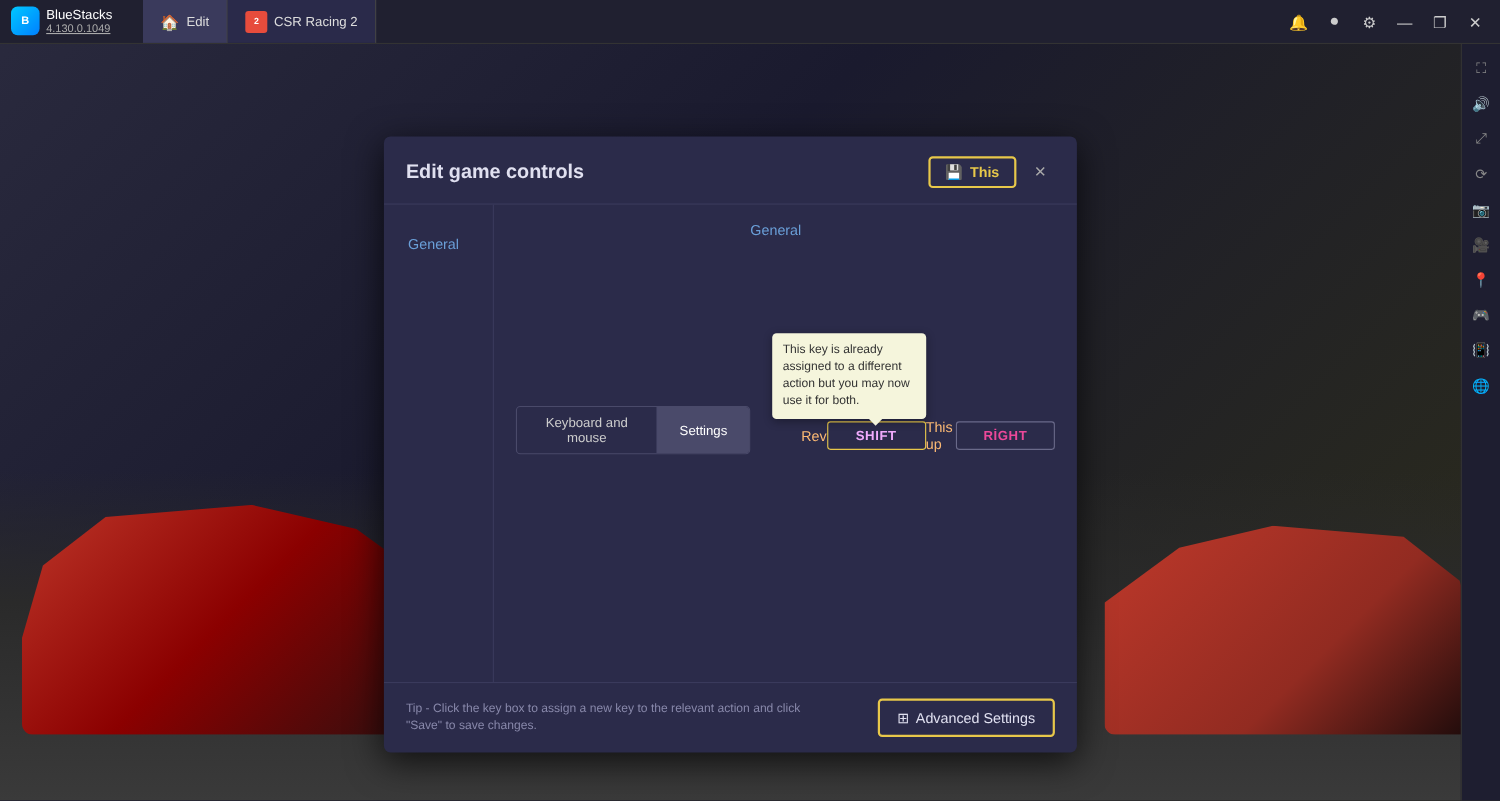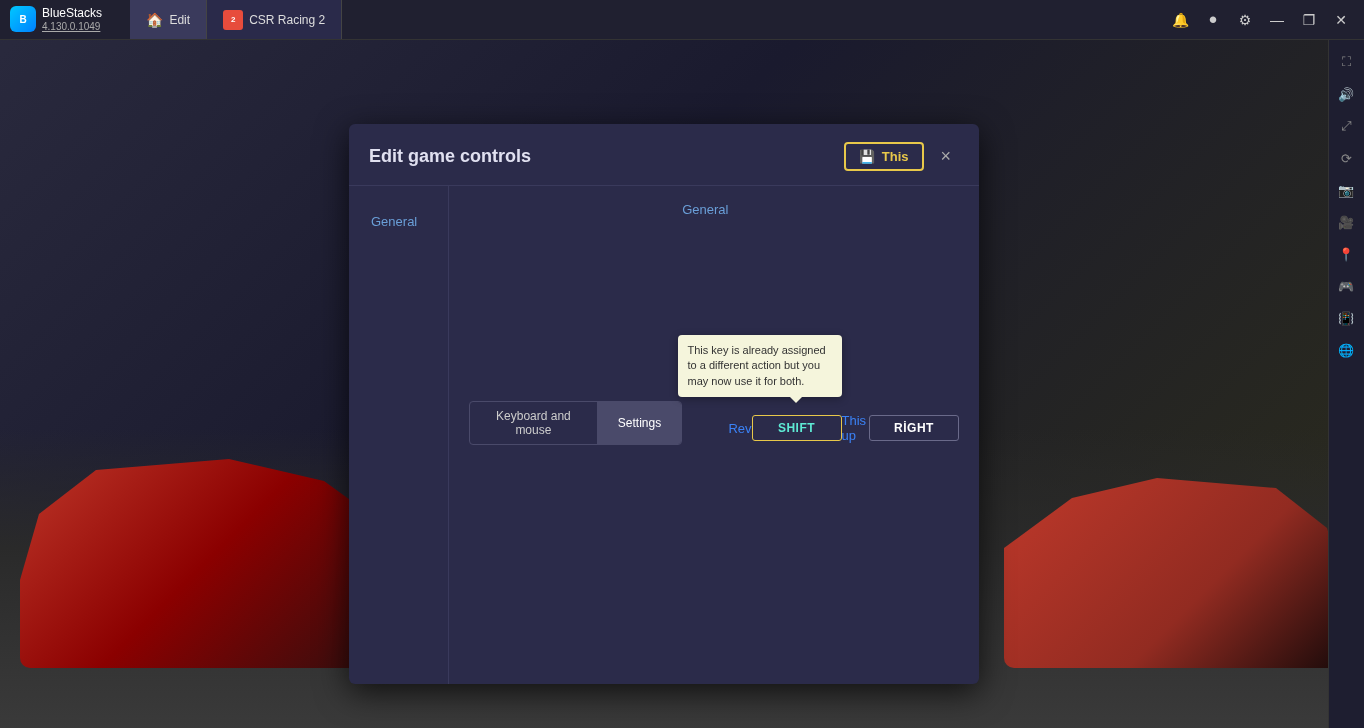--- a/index.html
+++ b/index.html
@@ -266,52 +266,52 @@
     }
 
     .control-row {
       display: flex;
       align-items: center;
       justify-content: space-between;
       margin-bottom: 14px;
       position: relative;
     }
     .control-name {
-      color: #3b82f6;
+      color: #fdba74;
       font-size: 13px;
     }
     .key-btn {
       background: transparent;
       border: 1px solid #6a6a8a;
-      color: #ffffff;
+      color: #ec4899;
       padding: 5px 18px;
       border-radius: 3px;
       font-size: 12px;
       font-weight: 600;
       cursor: pointer;
       min-width: 90px;
       text-align: center;
       letter-spacing: 0.5px;
     }
     .key-btn.highlight {
       border-color: #e8c84a;
-      color: #5eead4;
+      color: #f0abfc;
     }
 
     
     .tooltip-box {
       position: absolute;
       right: 0;
       top: -80px;
       background: #f5f5dc;
       color: #333;
       font-size: 11px;
       padding: 8px 10px;
       border-radius: 4px;
-      width: 164px;
+      width: 140px;
       line-height: 1.4;
       box-shadow: 0 2px 8px rgba(0,0,0,0.3);
       z-index: 300;
     }
     .tooltip-box::after {
       content: '';
       position: absolute;
       bottom: -6px;
       right: 40px;
       width: 0; height: 0;
@@ -447,15 +447,22 @@
         <div class="control-row">
           <span class="control-name">This up</span>
           <button class="key-btn">RİGHT</button>
         </div>
 
 
 
       </div>
     </div>
 
+    <div class="dialog-footer">
+      <span class="footer-tip">Tip - Click the key box to assign a new key to the relevant action and click "Save" to save changes.</span>
+      <button class="advanced-btn">
+        <span>⊞</span>
+        <span>Advanced Settings</span>
+      </button>
+    </div>
 
   </div>
 </div>
 
 </body></html>

